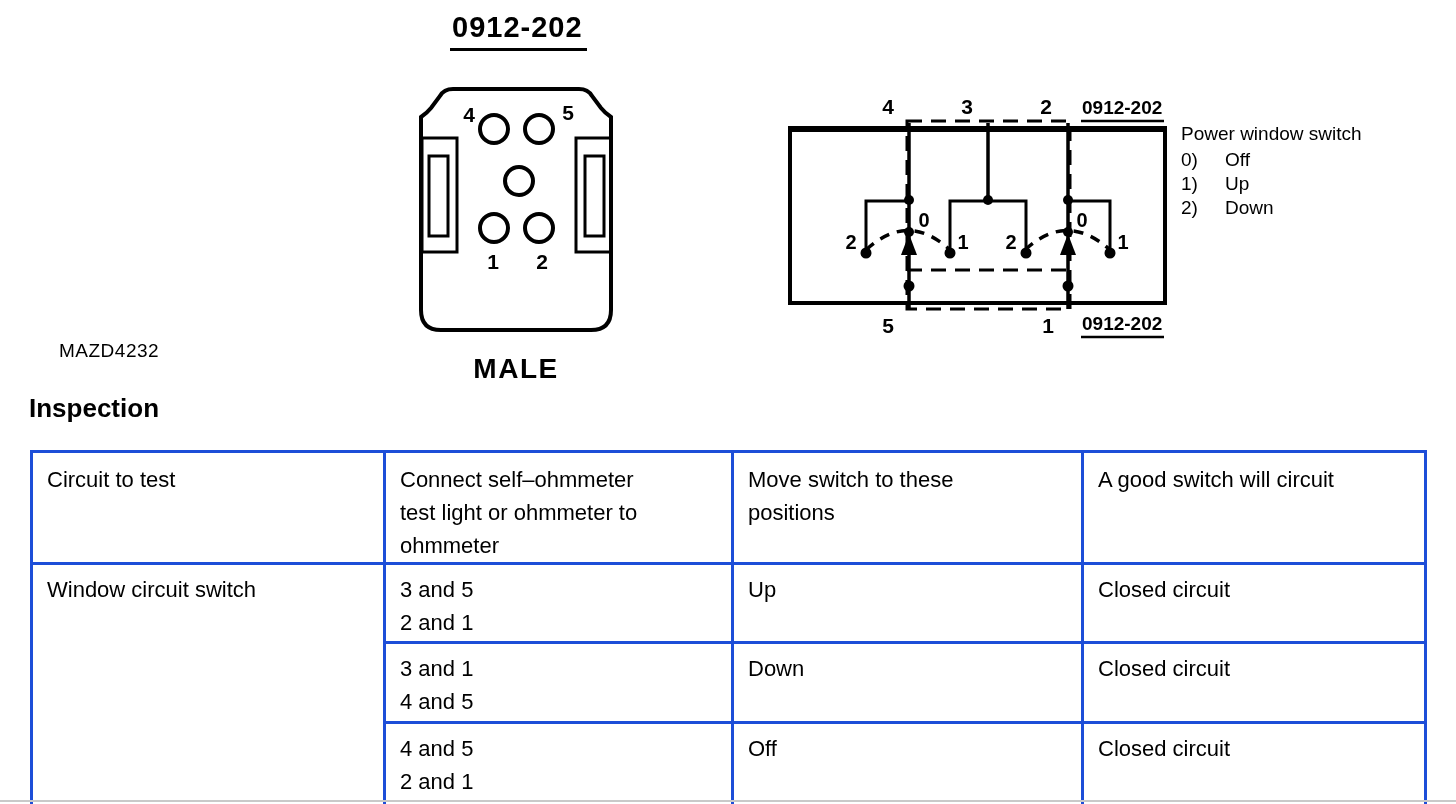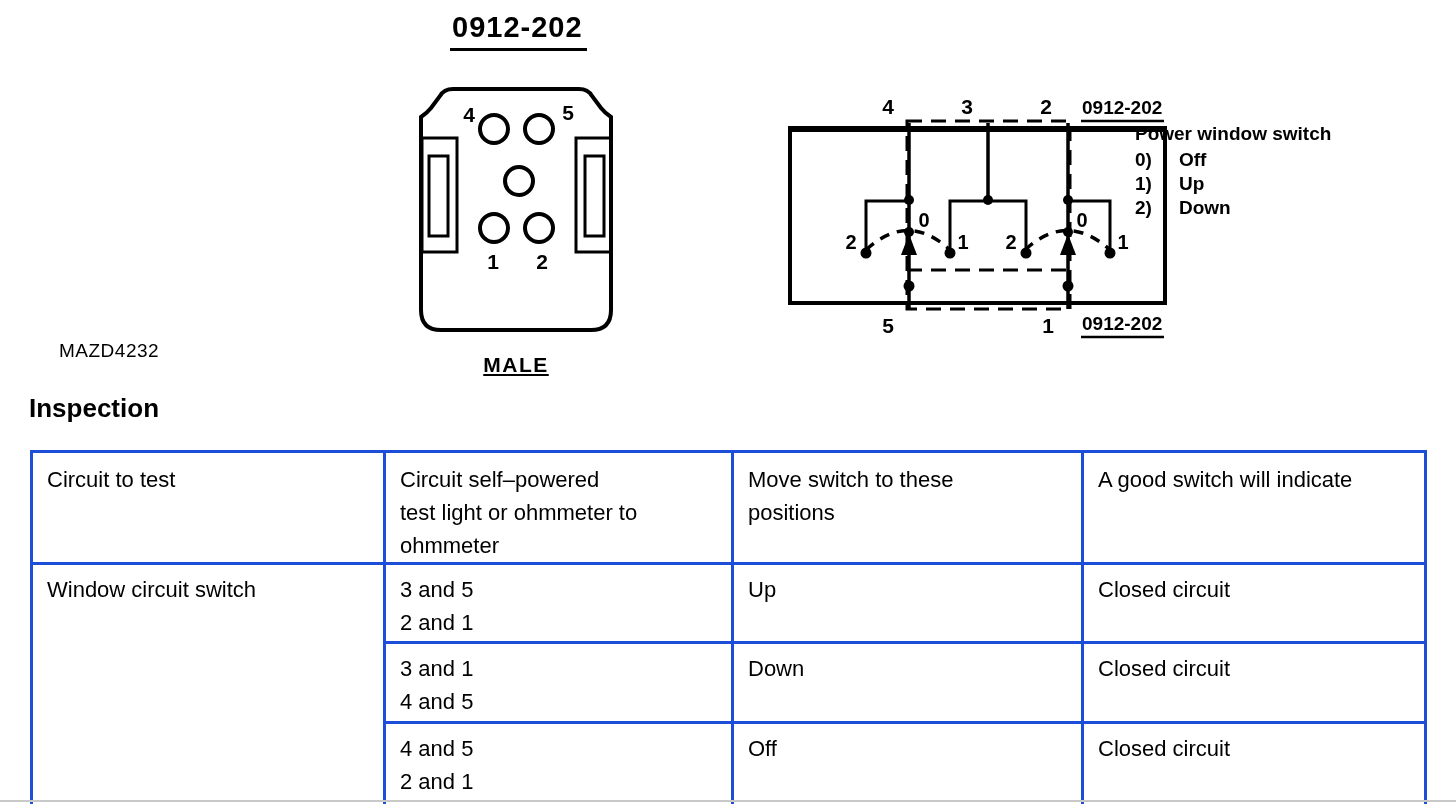--- a/index.html
+++ b/index.html
@@ -8,24 +8,24 @@
     font-family:"Liberation Sans", sans-serif;color:#000;
     -webkit-font-smoothing:antialiased;
   }
   .abs{position:absolute;}
   
   .doc-title{
     left:450px;top:11px;font-size:29px;font-weight:bold;letter-spacing:1px;
     border-bottom:3px solid #000;padding:0 4px 4px 2px;
   }
   .figure-code{left:59px;top:340px;font-size:19px;font-weight:normal;letter-spacing:.5px;}
-  .male-label{left:516px;top:353px;transform:translateX(-50%);font-size:21px;font-weight:bold;letter-spacing:1.5px;text-decoration:underline;}
+  .male-label{left:516px;top:353px;transform:translateX(-50%);font-size:28px;font-weight:bold;letter-spacing:1.5px;}
   .section-heading{left:29px;top:393px;font-size:26px;font-weight:bold;}
   
-  .legend{left:1135px;top:122px;width:230px;font-size:19px;font-weight:bold;line-height:23px;}
+  .legend{left:1181px;top:122px;width:230px;font-size:19px;font-weight:normal;line-height:23px;}
   .legend-items{margin-top:3px;}
   .legend-item{display:grid;grid-template-columns:44px auto;line-height:24px;}
   
   table.inspection{
     position:absolute;left:30px;top:450px;width:1394px;
     border-collapse:collapse;table-layout:fixed;
     font-size:22px;line-height:33px;
   }
   table.inspection td{
     border:3px solid #1d4ed8;vertical-align:top;
@@ -146,30 +146,30 @@
       <col style="width:348px">
       <col style="width:350px">
       <col style="width:343px">
   </colgroup>
   <tbody>
       <tr class="hdr" style="height:107px">
     <td>
       <div>Circuit to test</div>
     </td>
     <td>
-      <div>Circuit self–powered</div>
+      <div>Connect self–ohmmeter</div>
       <div>test light or ohmmeter to</div>
       <div>ohmmeter</div>
     </td>
     <td>
       <div>Move switch to these</div>
       <div>positions</div>
     </td>
     <td>
-      <div>A good switch will indicate</div>
+      <div>A good switch will circuit</div>
     </td>
   </tr>
   <tr style="height:79px">
     <td rowspan="3">
       <div>Window circuit switch</div>
     </td>
     <td>
       <div>3 and 5</div>
       <div>2 and 1</div>
     </td>

